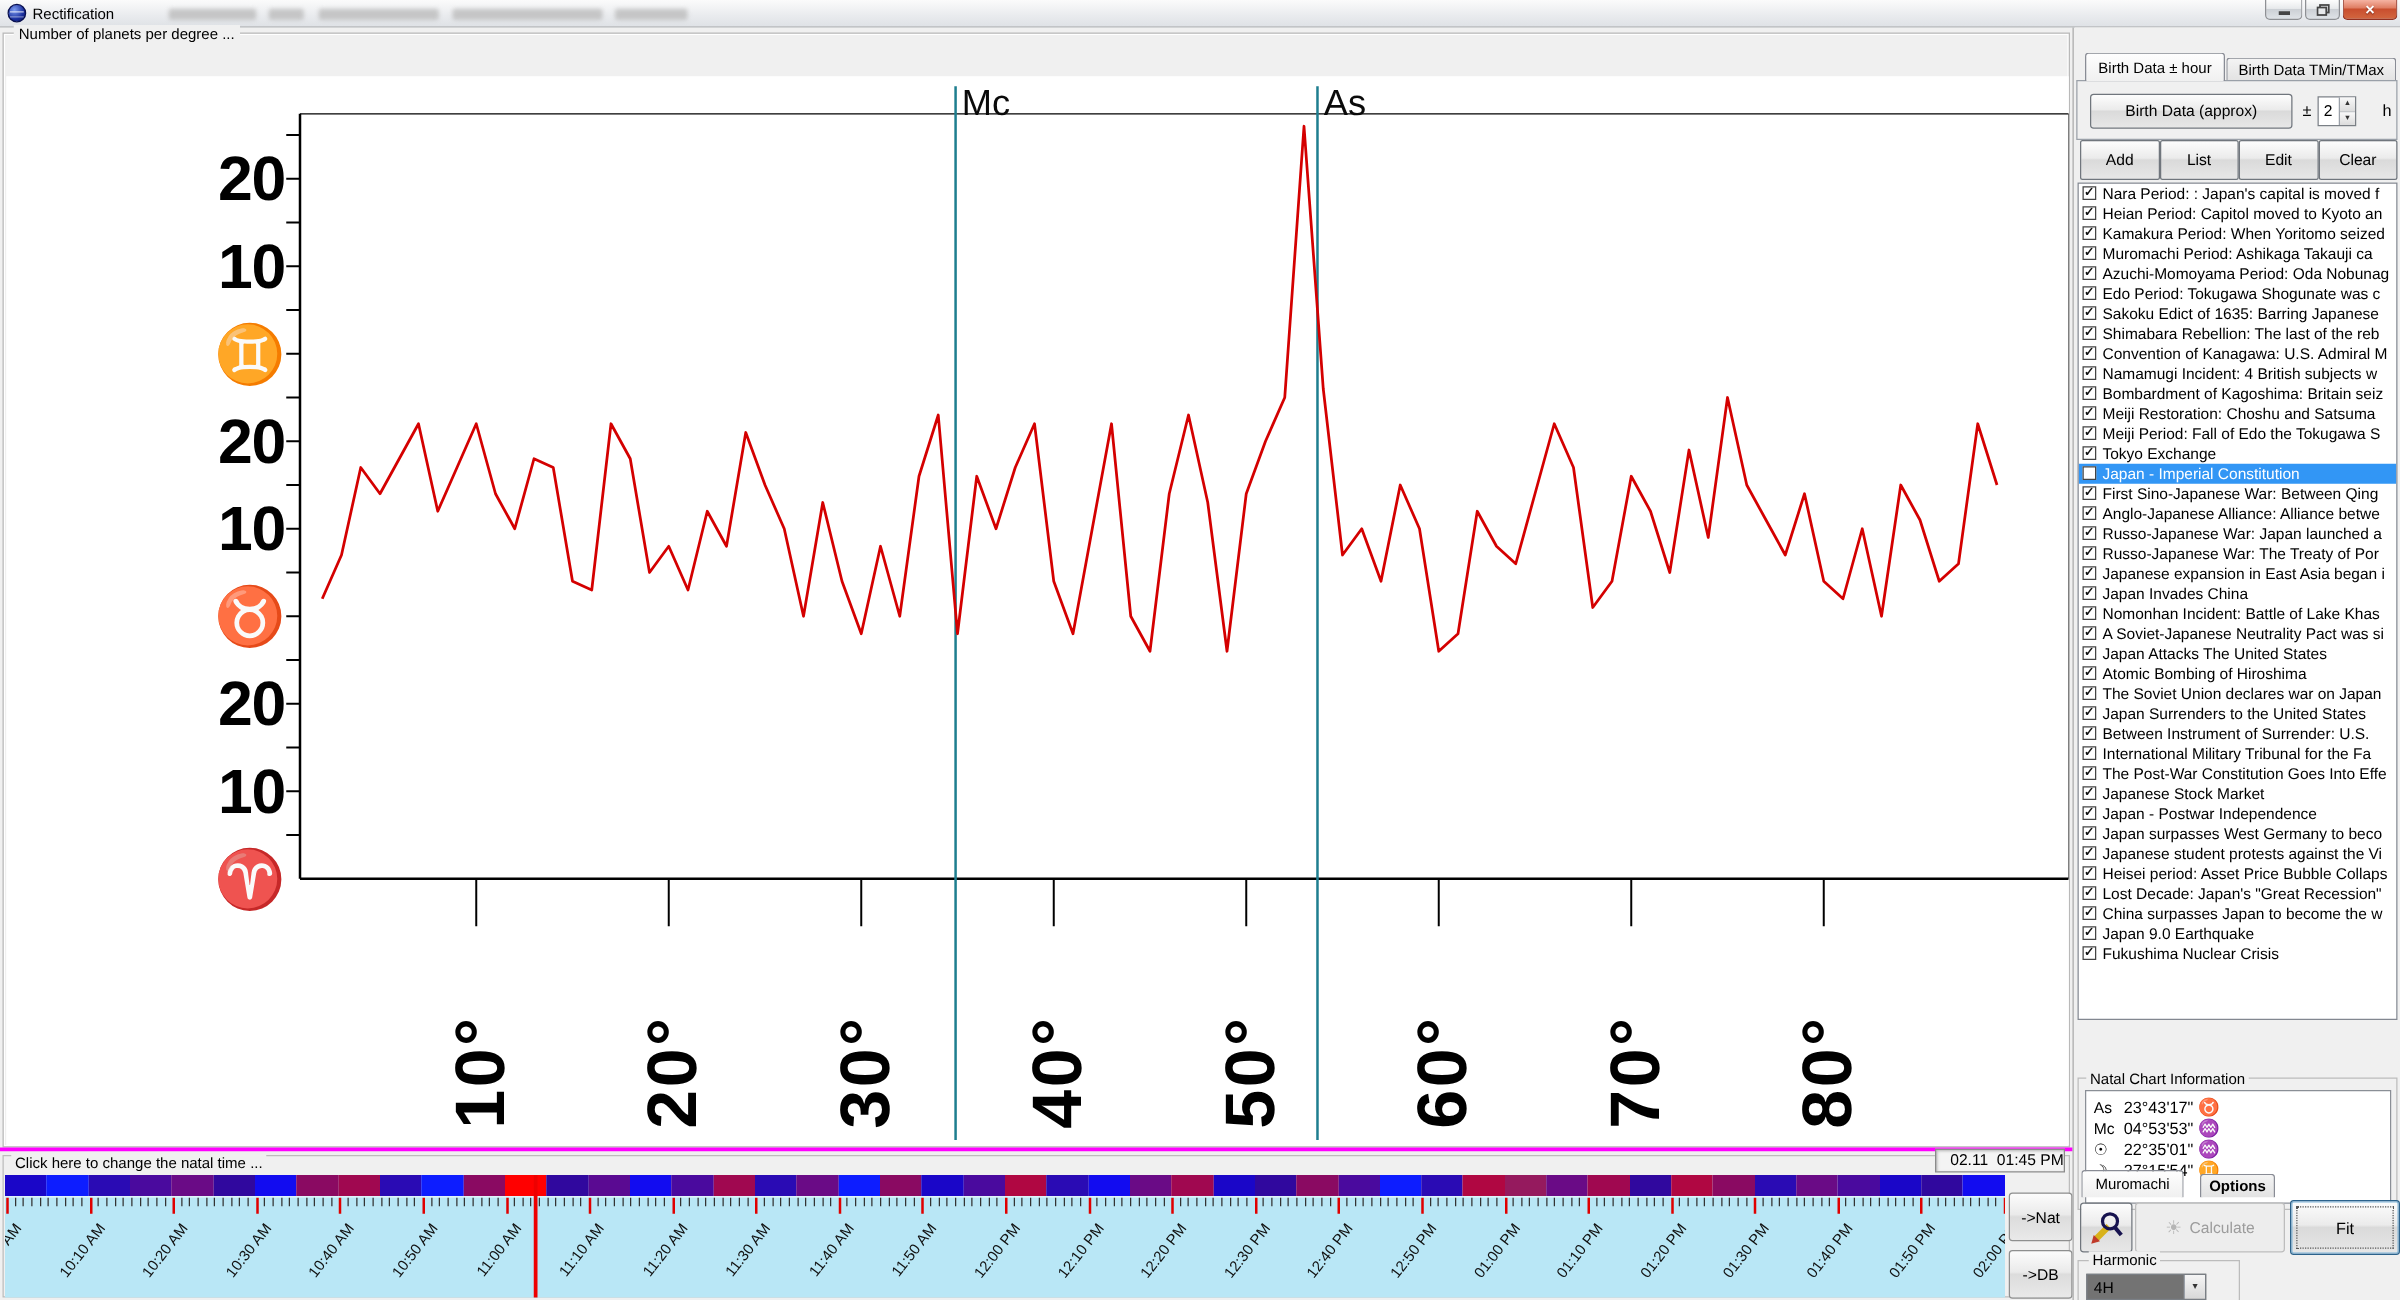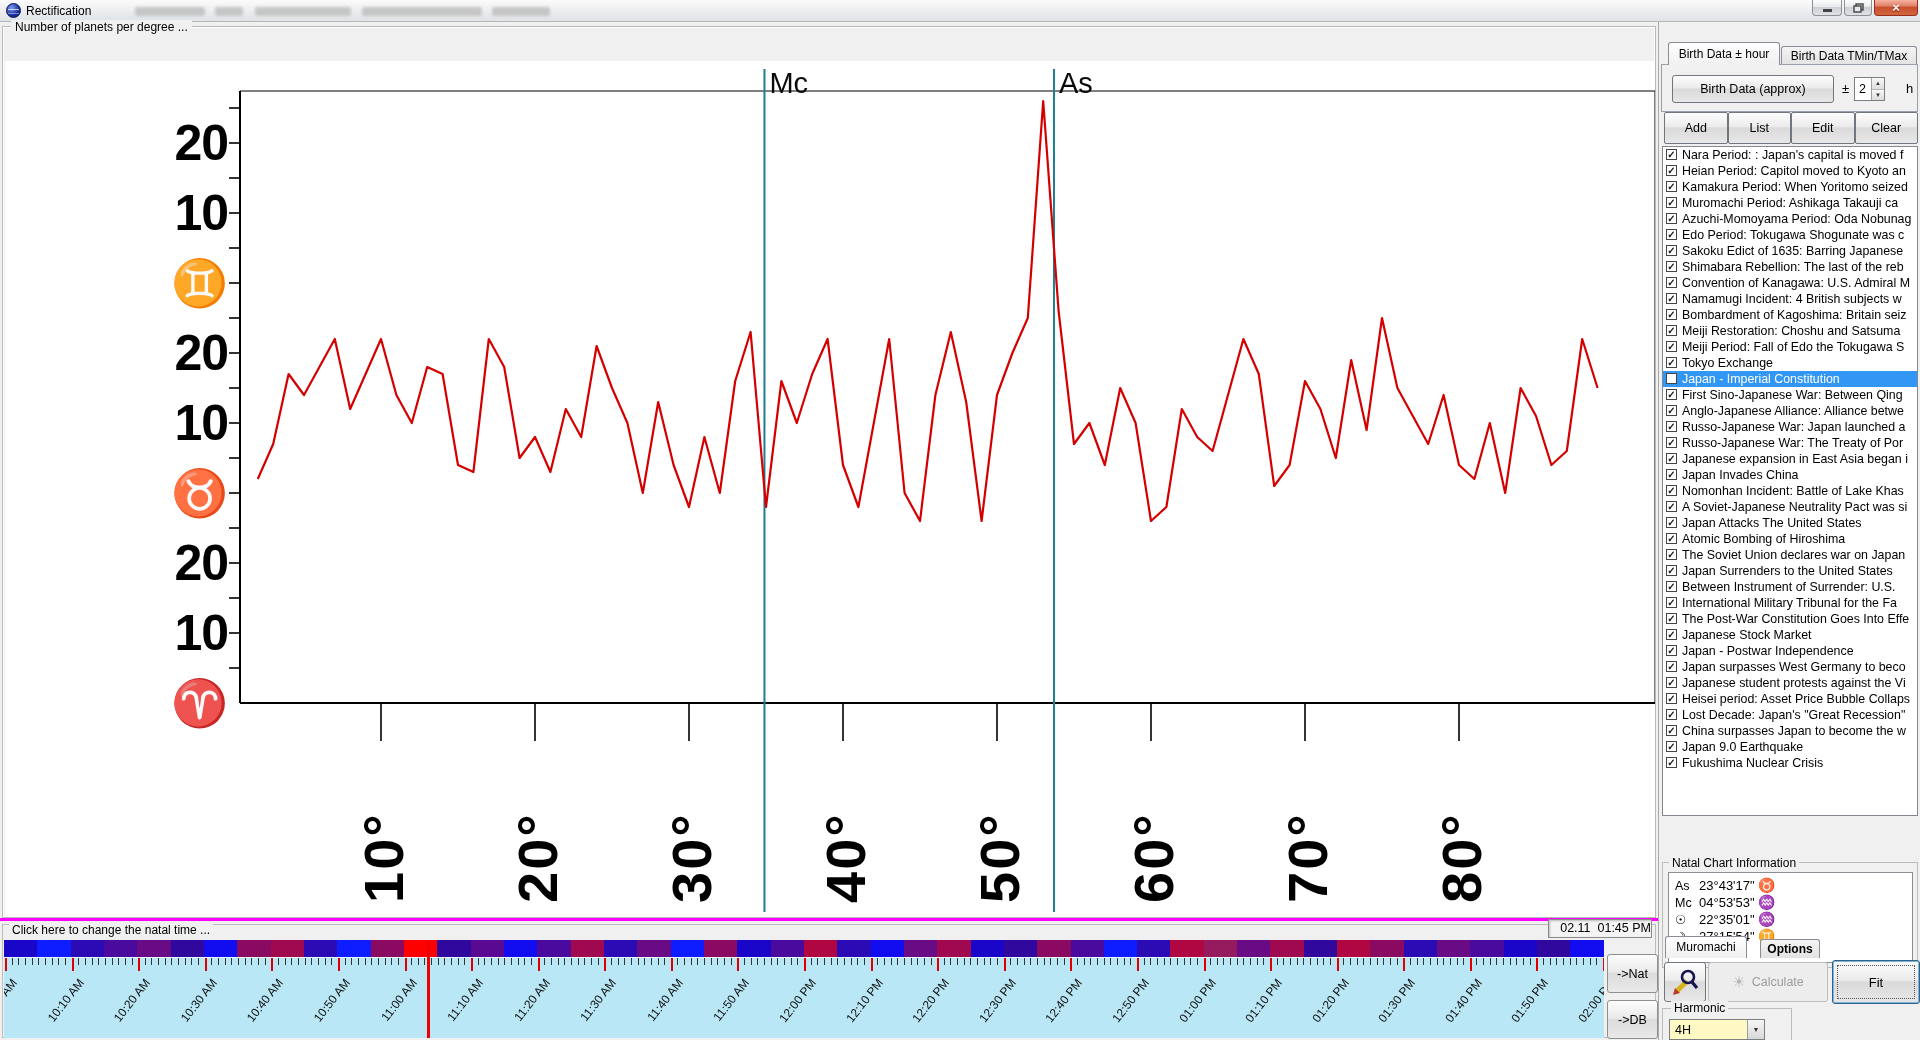--- a/index.html
+++ b/index.html
@@ -126,21 +126,21 @@
     background:#ededed; border-color:#bdbdbd; color:#9c9c9c; cursor:default; }
   #btn-calc .sun { color:#b5b5b5; font-size:15px; margin-right:6px; }
   #btn-fit  { position:absolute; left:170px; top:2px; width:88px; height:44px;
     border:1px solid #2c628b; box-shadow:0 0 0 1px #7eb4d8 inset; position:absolute; }
   #btn-fit .inner { position:absolute; left:4px; top:4px; right:4px; bottom:4px;
     border:1px dotted #555; display:flex; align-items:center; justify-content:center; font-size:13px; }
 
   #harmonic-group { position:absolute; left:2px; top:986px; width:130px; height:40px;
     border:1px solid #bcbcbc; }
   #harmonic-title { position:absolute; left:8px; top:-8px; background:#f0f0f0; padding:0 3px; font-size:12px; }
-  #harmonic-select { position:absolute; left:6px; top:10px; width:96px; height:21px; background:#fef9c3;
+  #harmonic-select { position:absolute; left:6px; top:10px; width:96px; height:21px; background:#737373;
     border:1px solid #7a7f85; font-size:12.5px; cursor:pointer; }
   #harmonic-value { position:absolute; left:5px; top:3px; }
   #harmonic-arrow { position:absolute; right:0; top:0; width:17px; height:100%;
     background:linear-gradient(#f5f5f5,#d8d8d8); border-left:1px solid #9aa0a8;
     font-size:7px; text-align:center; line-height:19px; color:#333; }
 </style>
 </head>
 <body>
 
 <div id="titlebar">

